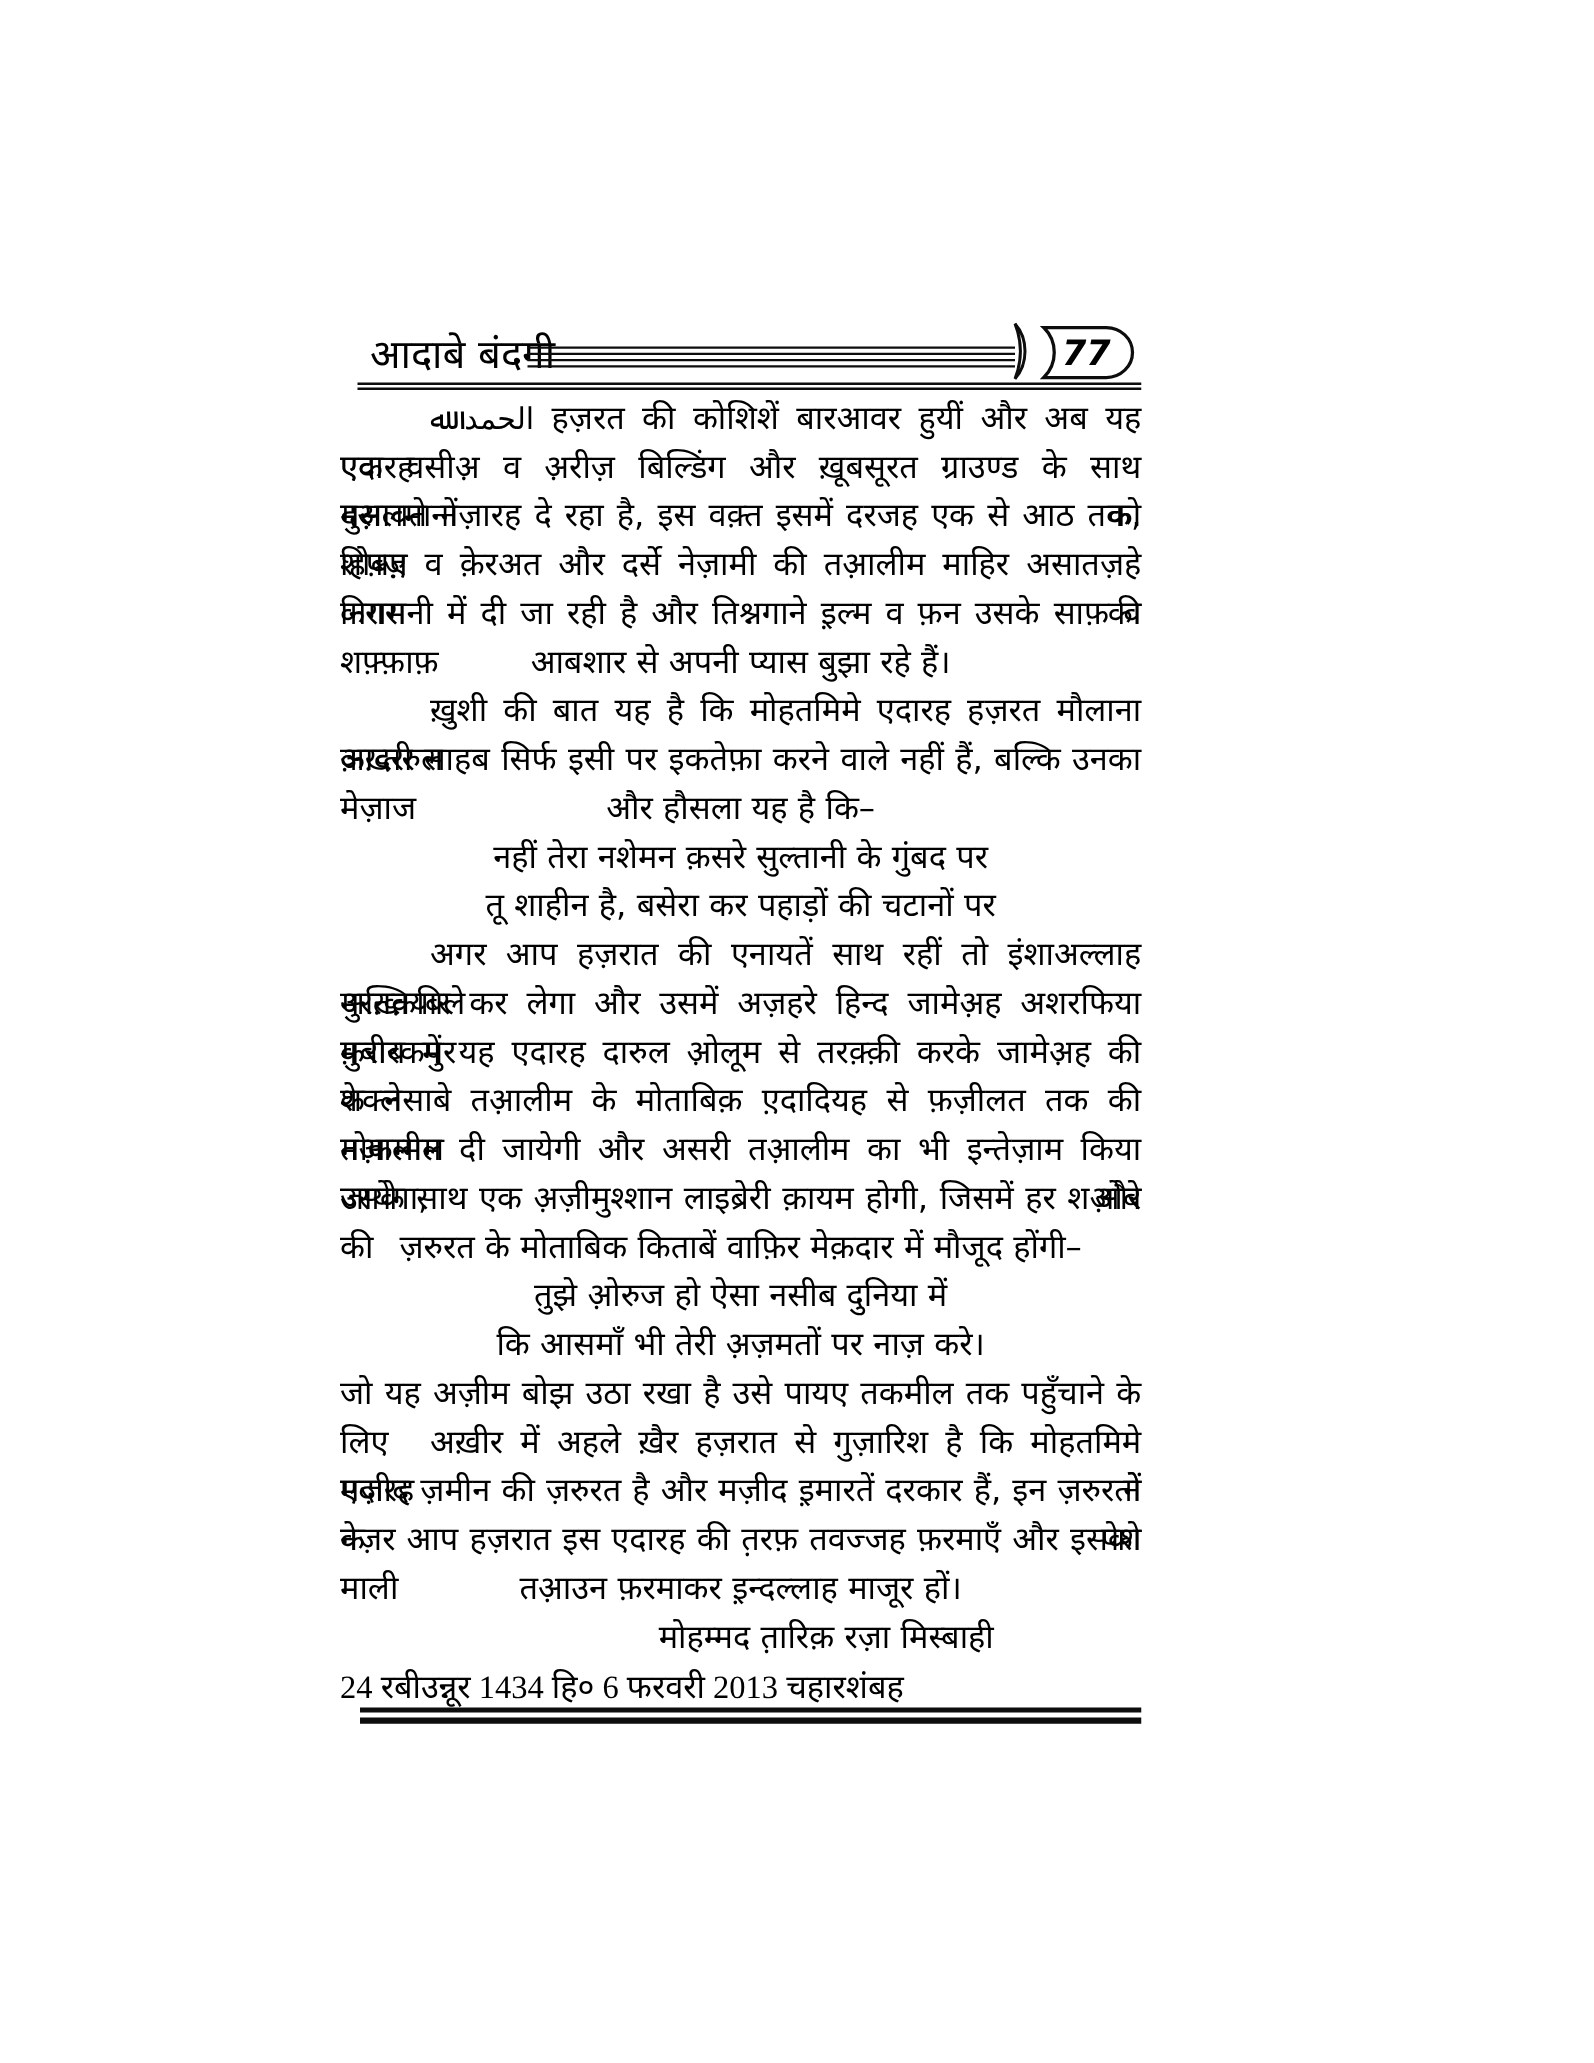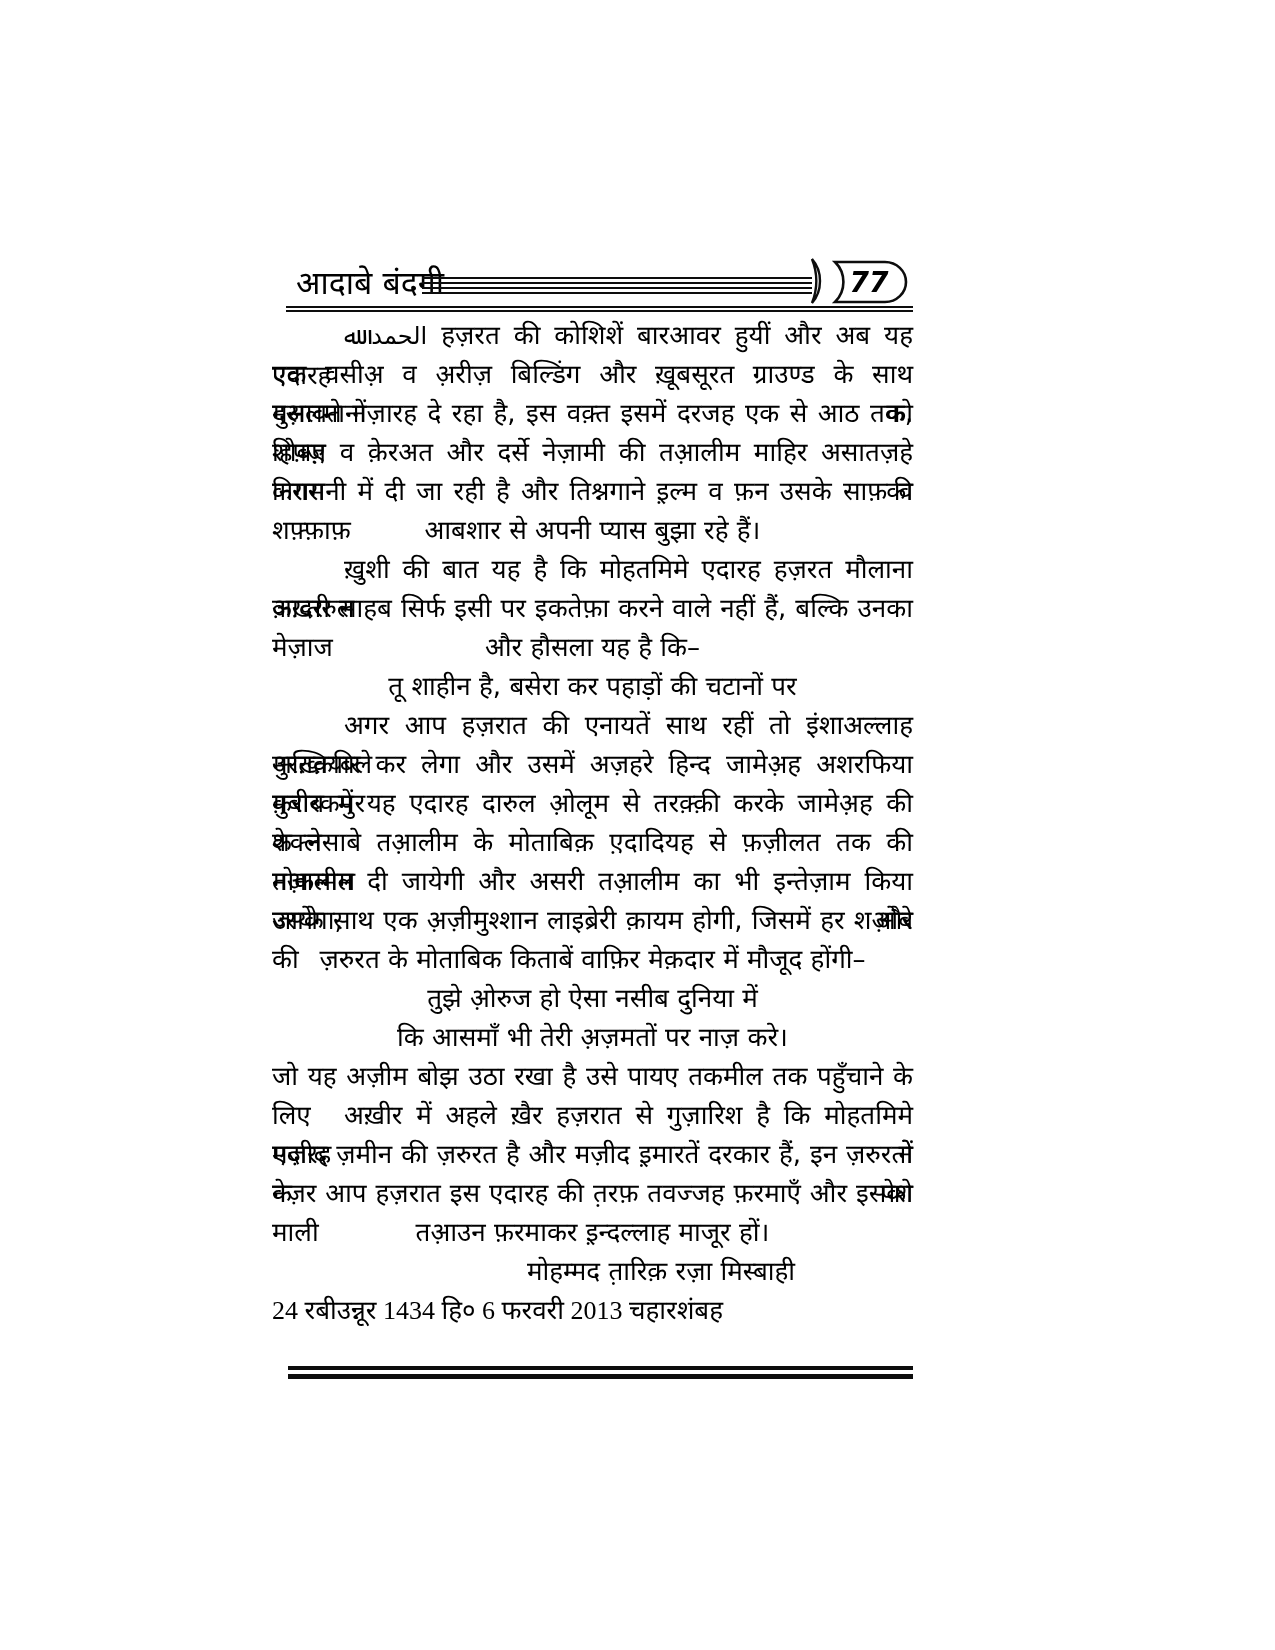--- a/index.html
+++ b/index.html
@@ -67,20 +67,21 @@
     <div class="line j">एक वसीअ़ व अ़रीज़ बिल्डिंग और ख़ूबसूरत ग्राउण्ड के साथ मुसलमानों को</div>
     <div class="line j">दअ़ावते नज़ारह दे रहा है, इस वक़्त इसमें दरजह एक से आठ तक, शोबए़</div>
     <div class="line j">हिफ़्ज़ व क़ेरअत और दर्से नेज़ामी की तआ़लीम माहिर असातज़हे कराम की</div>
     <div class="line j">निगरानी में दी जा रही है और तिश्नगाने इ़ल्म व फ़न उसके साफ़ व शफ़्फ़ाफ़</div>
     <div class="line l">आबशार से अपनी प्यास बुझा रहे हैं।</div>
 
     <div class="line j ji">ख़ुशी की बात यह है कि मोहतमिमे एदारह हज़रत मौलाना अख़्तरुल</div>
     <div class="line j">क़ादरी साहब सिर्फ इसी पर इकतेफ़ा करने वाले नहीं हैं, बल्कि उनका मेज़ाज</div>
     <div class="line l">और हौसला यह है कि–</div>
 
+    <div class="line c">नहीं तेरा नशेमन क़सरे सुल्तानी के गुंबद पर</div>
     <div class="line c">तू शाहीन है, बसेरा कर पहाड़ों की चटानों पर</div>
 
     <div class="line j ji">अगर आप हज़रात की एनायतें साथ रहीं तो इंशाअल्लाह मुरतक़बिले</div>
     <div class="line j">अख़्तियार कर लेगा और उसमें अज़हरे हिन्द जामेअ़ह अशरफिया मुबारकपुर</div>
     <div class="line j">क़रीब में यह एदारह दारुल अ़ोलूम से तरक़्क़ी करके जामेअ़ह की शक्ल</div>
     <div class="line j">के नेसाबे तआ़लीम के मोताबिक़ ए़दादियह से फ़ज़ीलत तक की मोकम्मल</div>
     <div class="line j">तआ़लीम दी जायेगी और असरी तआ़लीम का भी इन्तेज़ाम किया जायेगा, और</div>
     <div class="line j">उसके साथ एक अ़ज़ीमुश्शान लाइब्रेरी क़ायम होगी, जिसमें हर शओ़बे की</div>
     <div class="line l">ज़रुरत के मोताबिक किताबें वाफ़िर मेक़दार में मौजूद होंगी–</div>
 

